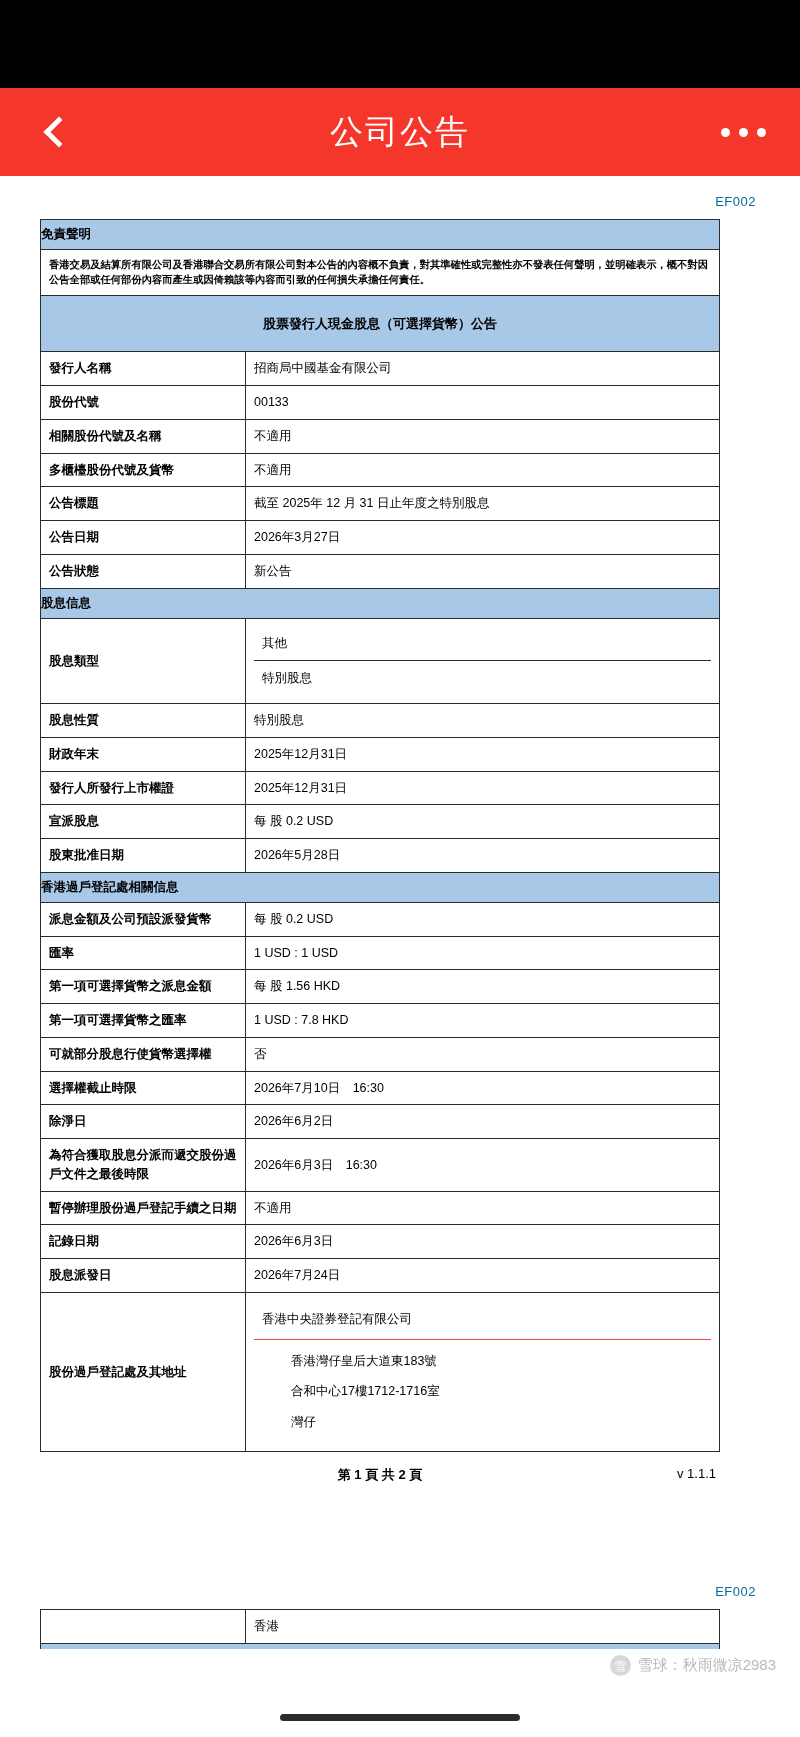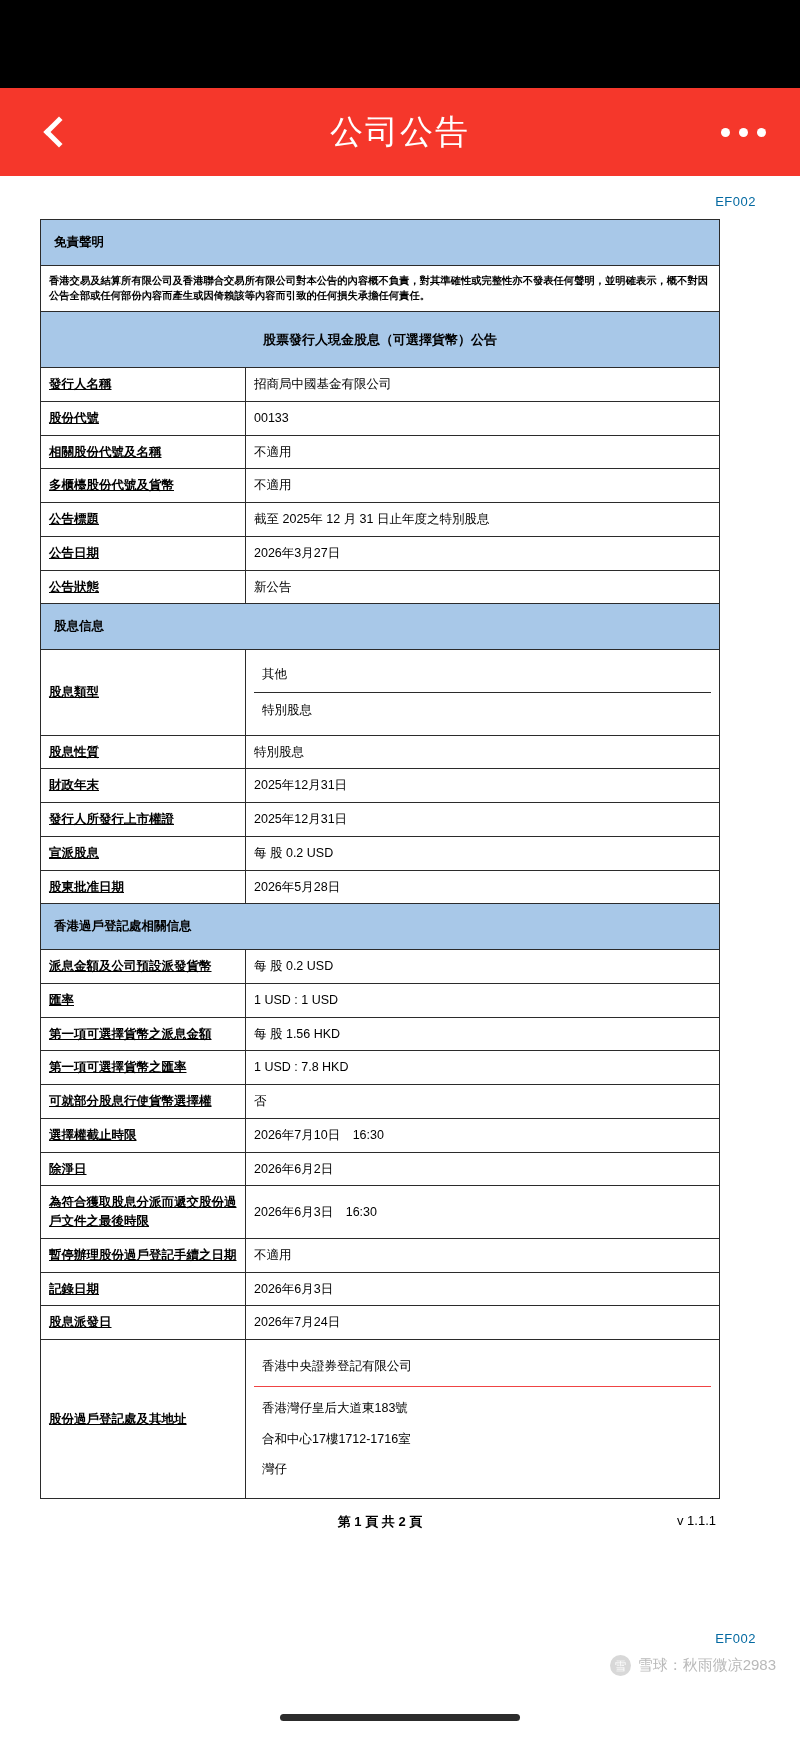--- a/index.html
+++ b/index.html
@@ -92,27 +92,27 @@
     font-size: 12.5px;
     color: #000000;
   }
   table.tbl td {
     border: 1px solid #2b2b2b;
     padding: 7px 8px;
     vertical-align: middle;
     line-height: 1.5;
     word-break: break-all;
   }
-  td.lbl { width: 205px; font-weight: 700; text-decoration: underline; }
+  td.lbl { width: 205px; font-weight: 700; }
   td.val { font-weight: 400; }
   tr.section td {
     background: #a8c8e8;
     font-weight: 700;
     height: 30px;
-    padding: 13px;
+    padding: 0;
   }
   tr.section-center td {
     background: #a8c8e8;
     font-weight: 700;
     text-align: center;
     padding: 18px 8px;
     font-size: 13px;
   }
   td.disclaimer {
     font-size: 10.3px;
@@ -125,21 +125,21 @@
     padding: 8px 8px;
     border-bottom: 1px solid #2b2b2b;
   }
   td.nested .sub:last-child { border-bottom: none; }
   td.addr { padding: 0; }
   td.addr .line {
     padding: 10px 8px;
     border-bottom: 1px solid #ef4444;
   }
   td.addr .line:last-child { border-bottom: none; }
-  td.addr .line.multi { padding: 6px 8px; }
+  td.addr .line.multi { padding: 6px 8px; margin-left: 29px; }
   td.addr .line.multi div { padding: 6px 0; }
 
   .pagefoot {
     position: relative;
     width: 680px;
     margin-top: 14px;
     font-size: 13px;
     height: 24px;
   }
   .pagefoot .center {

